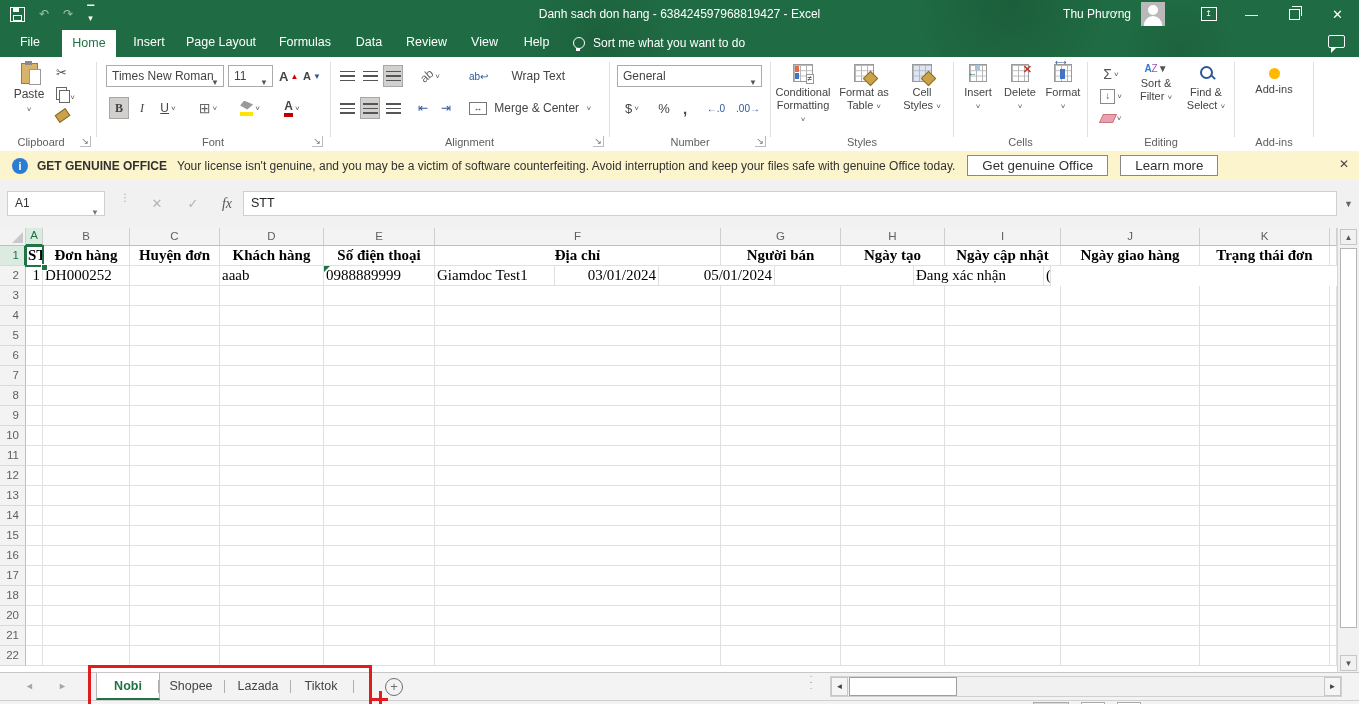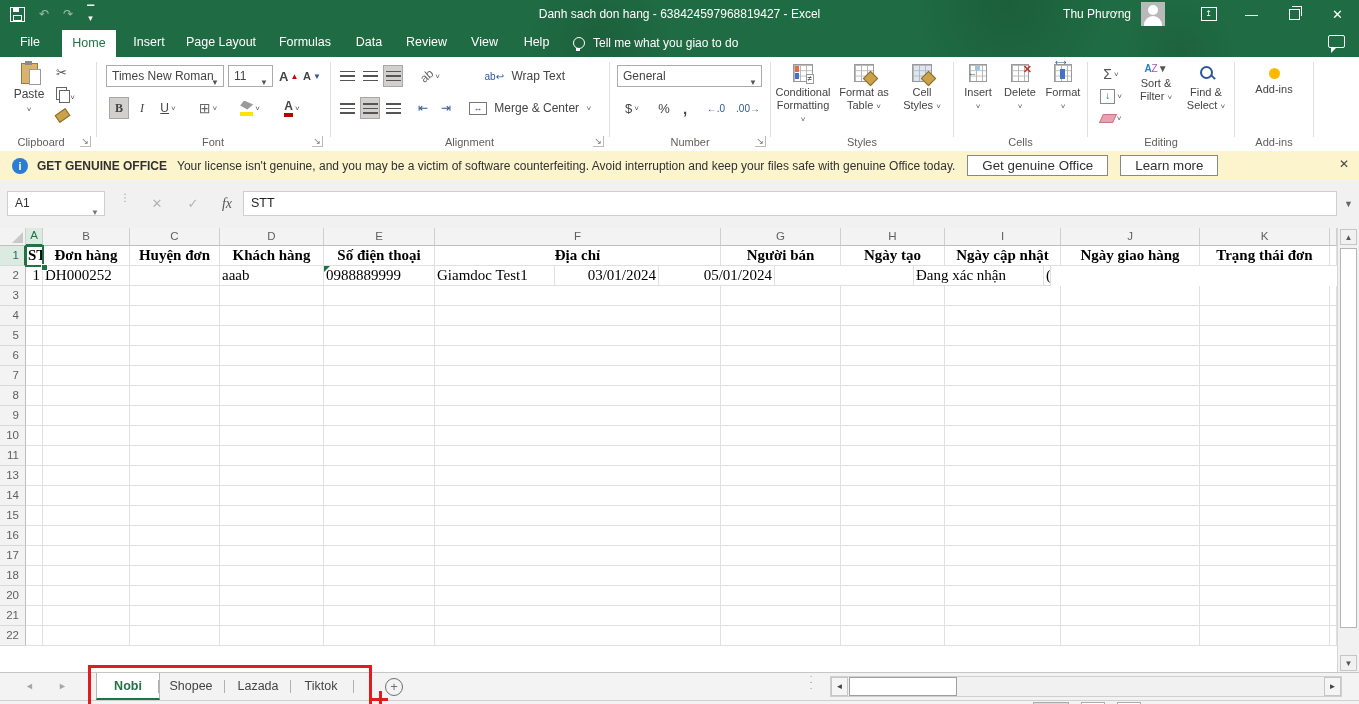--- a/index.html
+++ b/index.html
@@ -156,21 +156,21 @@
         <span class="winbtn">
             <span class="restico"></span>
           </span>
         <span class="winbtn">✕</span>
       </div>
     </div>
     <div class="tabrow">
 
       <div class="tellme">
         <span class="bulb"></span>
-        <span>Tell me what you giao to do</span>
+        <span>Sort me what you want to do</span>
       </div>
       <span class="comment-ico"></span>
     <div class="rtab" style="left: 8px; width: 44px;">File</div>
         <div class="rtab active" style="left: 62px; width: 54px;">Home</div>
         <div class="rtab" style="left: 126px; width: 46px;">Insert</div>
         <div class="rtab" style="left: 182px; width: 78px;">Page Layout</div>
         <div class="rtab" style="left: 272px; width: 66px;">Formulas</div>
         <div class="rtab" style="left: 350px; width: 38px;">Data</div>
         <div class="rtab" style="left: 400px; width: 53px;">Review</div>
         <div class="rtab" style="left: 464px; width: 41px;">View</div>
@@ -243,21 +243,21 @@
       <div class="rbtn" style="left:29px;top:8px;width:20px;">
           <span class="lines"></span>
         </div>
       <div class="rbtn sel" style="left:52px;top:8px;width:20px;">
           <span class="lines"></span>
         </div>
       <div class="rbtn" style="left:82px;top:8px;width:34px;">
           <span style="display:inline-block;transform:rotate(-40deg);color:#666;">ab</span>
           <span class="chev">˅</span>
         </div>
-      <div class="rbtn" style="left:138px;top:8px;width:96px;justify-content:flex-end;"><span style="color:#2b579a;font-size:10px;">ab↩</span>&nbsp;<span>Wrap Text</span></div>
+      <div class="rbtn" style="left:138px;top:8px;width:96px;justify-content:space-between;"><span style="color:#2b579a;font-size:10px;">ab↩</span>&nbsp;<span>Wrap Text</span></div>
       <div class="rbtn" style="left:6px;top:40px;width:20px;">
           <span class="lines"></span>
         </div>
       <div class="rbtn sel" style="left:29px;top:40px;width:20px;">
           <span class="lines"></span>
         </div>
       <div class="rbtn" style="left:52px;top:40px;width:20px;">
           <span class="lines"></span>
         </div>
       <div class="rbtn" style="left:82px;top:40px;width:20px;">
@@ -586,20 +586,35 @@
         <div class="cell" style="width: 111px; text-align: left;"></div>
         <div class="cell" style="width: 286px; text-align: left;"></div>
         <div class="cell" style="width: 120px; text-align: left;"></div>
         <div class="cell" style="width: 104px; text-align: right;"></div>
         <div class="cell" style="width: 116px; text-align: right;"></div>
         <div class="cell" style="width: 139px; text-align: left;"></div>
         <div class="cell" style="width: 130px; text-align: left;"></div>
         <div class="cell" style="width: 7px;"></div>
       </div>
       <div class="grow">
+        <div class="gutter">12</div>
+        <div class="cell" style="width: 17px; text-align: right;"></div>
+        <div class="cell" style="width: 87px; text-align: left;"></div>
+        <div class="cell" style="width: 90px; text-align: left;"></div>
+        <div class="cell" style="width: 104px; text-align: left;"></div>
+        <div class="cell" style="width: 111px; text-align: left;"></div>
+        <div class="cell" style="width: 286px; text-align: left;"></div>
+        <div class="cell" style="width: 120px; text-align: left;"></div>
+        <div class="cell" style="width: 104px; text-align: right;"></div>
+        <div class="cell" style="width: 116px; text-align: right;"></div>
+        <div class="cell" style="width: 139px; text-align: left;"></div>
+        <div class="cell" style="width: 130px; text-align: left;"></div>
+        <div class="cell" style="width: 7px;"></div>
+      </div>
+      <div class="grow">
         <div class="gutter">13</div>
         <div class="cell" style="width: 17px; text-align: right;"></div>
         <div class="cell" style="width: 87px; text-align: left;"></div>
         <div class="cell" style="width: 90px; text-align: left;"></div>
         <div class="cell" style="width: 104px; text-align: left;"></div>
         <div class="cell" style="width: 111px; text-align: left;"></div>
         <div class="cell" style="width: 286px; text-align: left;"></div>
         <div class="cell" style="width: 120px; text-align: left;"></div>
         <div class="cell" style="width: 104px; text-align: right;"></div>
         <div class="cell" style="width: 116px; text-align: right;"></div>

